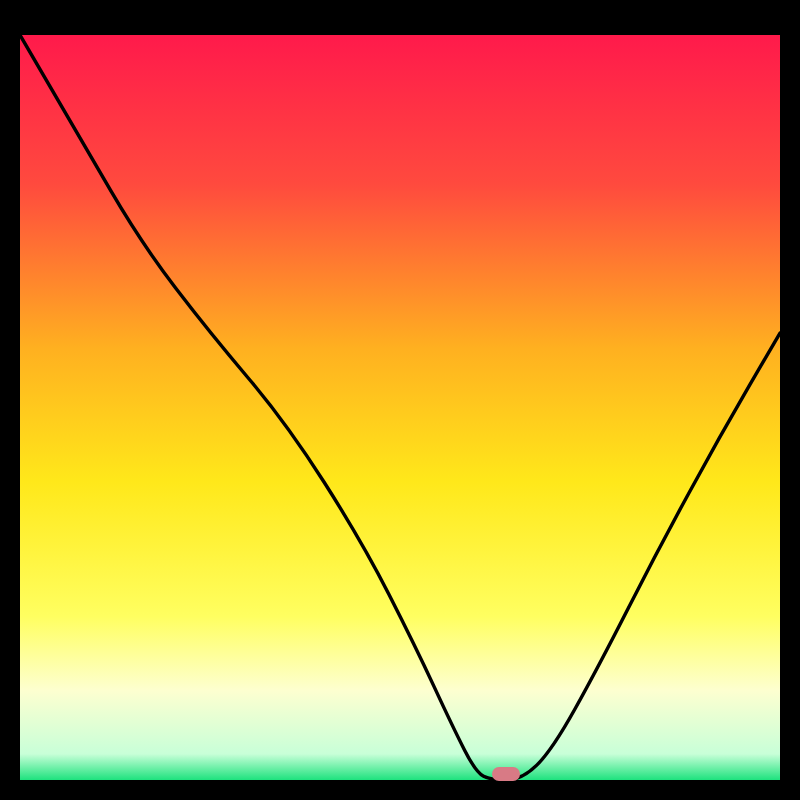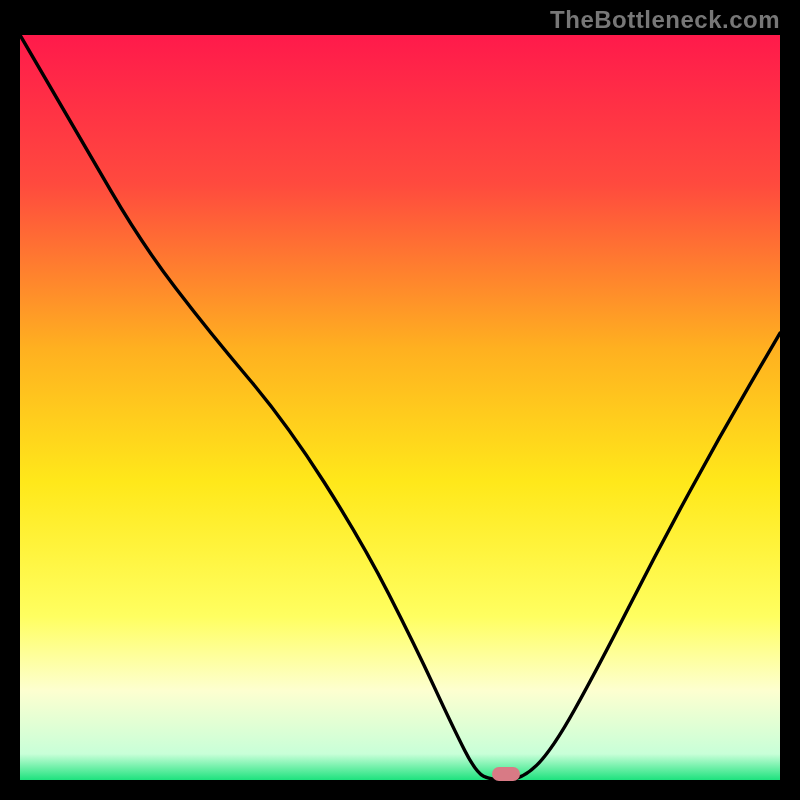--- a/index.html
+++ b/index.html
@@ -55,21 +55,20 @@
     height: 14px;
     border-radius: 7px;
     background: #d87a85;
     transform: translate(-50%, -50%);
   }
 </style>
 </head>
 <body>
 
 <div class="frame">
-  <div class="watermark">TheBottleneck.com</div>
 
   <div class="plot-area">
     <svg class="gradient" preserveAspectRatio="none" viewBox="0 0 100 100">
       <defs>
         <linearGradient id="bg-grad" x1="0" y1="0" x2="0" y2="1">
             <stop offset="0%" stop-color="#ff1a4b"></stop>
             <stop offset="20%" stop-color="#ff4a3e"></stop>
             <stop offset="42%" stop-color="#ffb020"></stop>
             <stop offset="60%" stop-color="#ffe81a"></stop>
             <stop offset="78%" stop-color="#ffff60"></stop>

